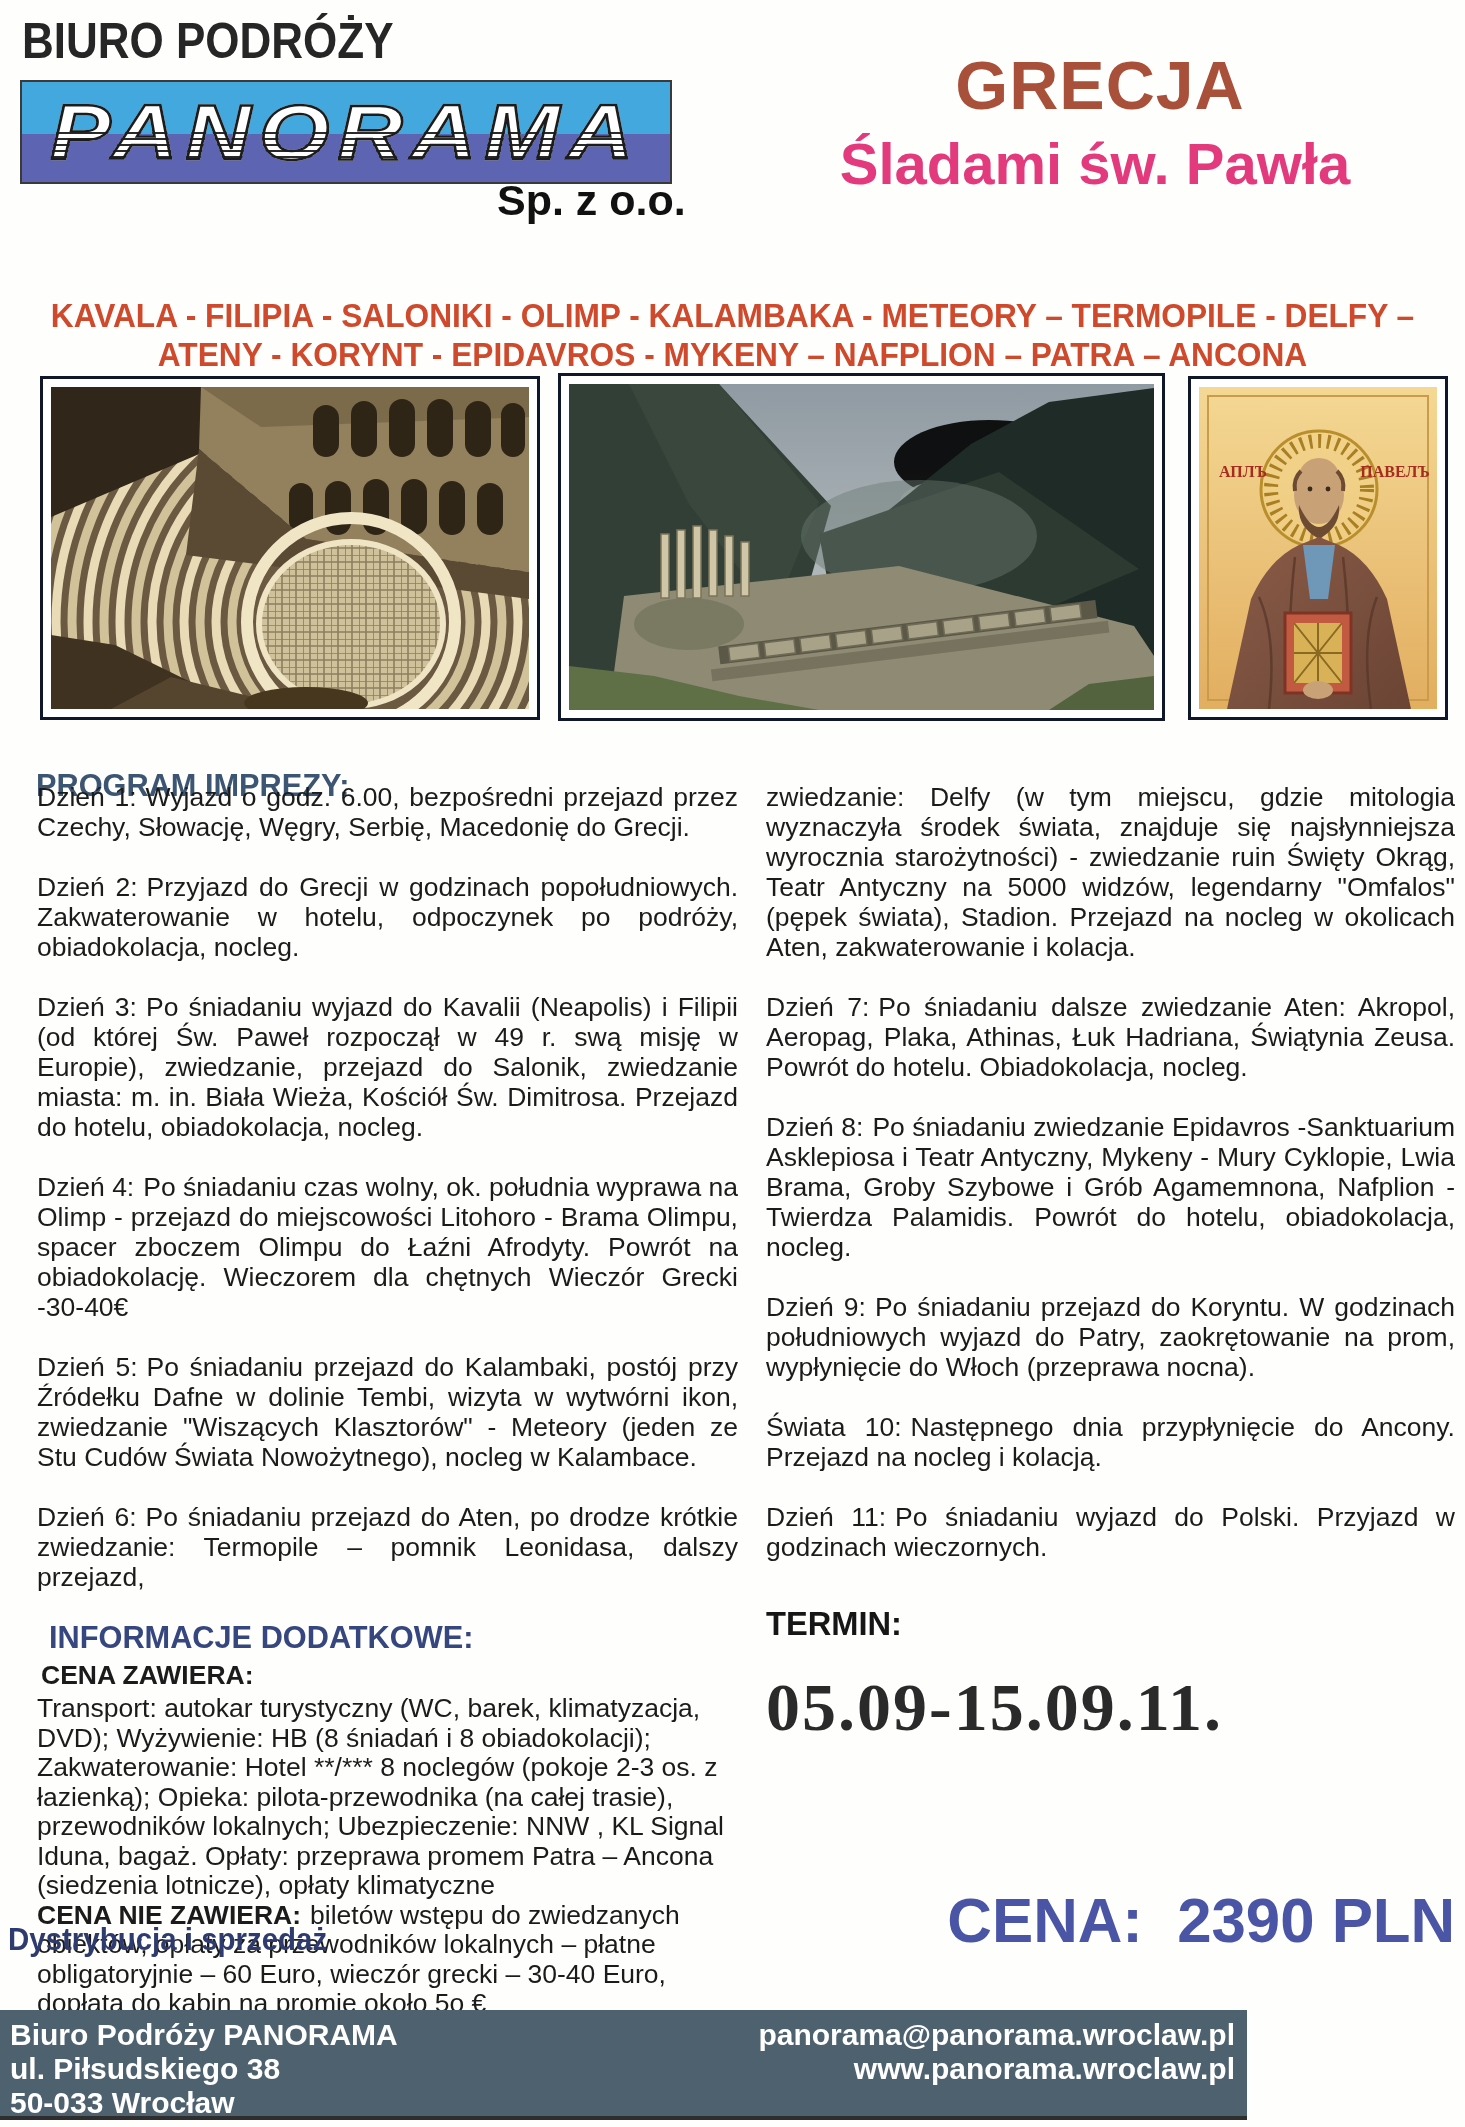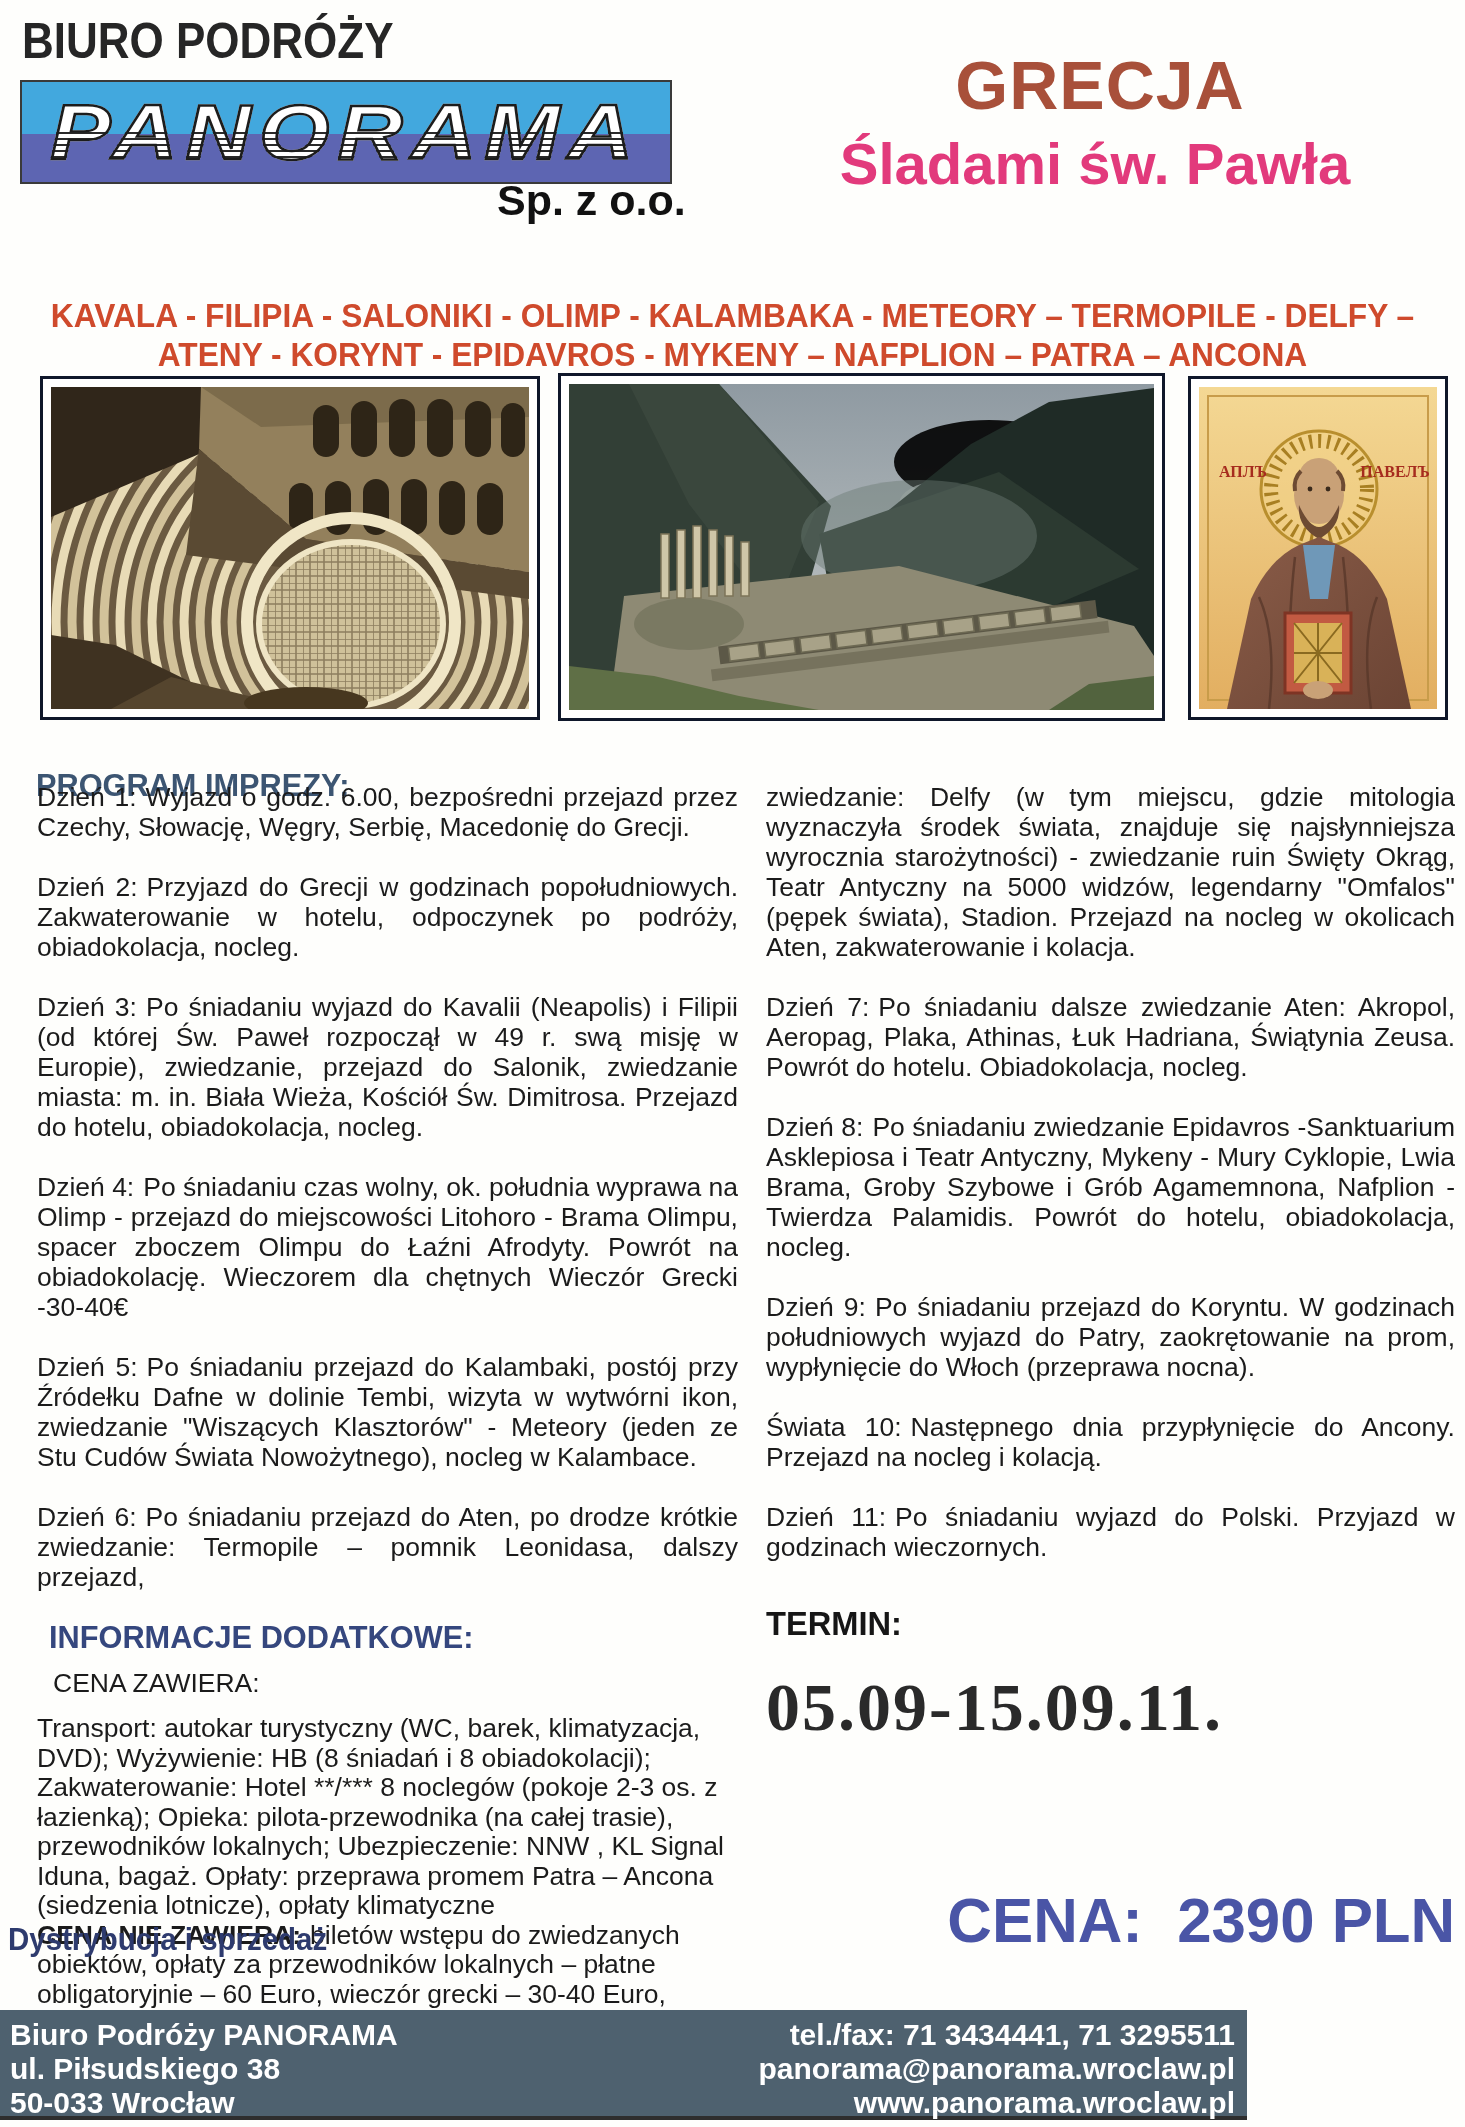--- a/index.html
+++ b/index.html
@@ -46,21 +46,21 @@
                    color:#3c5572;transform:scaleX(.96);transform-origin:left top;white-space:nowrap;}
   .col{position:absolute;top:782px;font-size:26.5px;line-height:30px;color:#1b1b1b;}
   .col-left{left:37px;width:701px;}
   .col-right{left:766px;width:689px;}
   p.day{margin:0 0 30px;text-align:justify;}
   .daylabel{font-weight:normal;margin-right:9px;}
   .daylabel:empty{margin:0;}
 
   .info-heading{margin:16px 0 8px 12px;font-size:32px;font-weight:bold;color:#35477e;
                 transform:scaleX(.96);transform-origin:left top;white-space:nowrap;}
-  .info-label{margin:16px;font-weight:normal;line-height:30px;}
+  .info-label{margin:4px;font-weight:bold;line-height:30px;}
   .info-text{margin:0;text-align:left;line-height:29.5px;}
   .inline-label{font-weight:bold;margin-right:9px;}
 
   .termin-label{margin-top:46px;font-size:34px;font-weight:bold;color:#161616;
                 transform:scaleX(.96);transform-origin:left top;}
   .termin-date{margin-top:54px;font-family:"Liberation Serif",serif;font-size:68px;
                font-weight:bold;color:#2a2a2a;letter-spacing:2px;}
 
   
   .distribution{position:absolute;left:8px;top:1922px;font-size:31px;font-weight:bold;
@@ -302,19 +302,18 @@
   <div class="distribution">Dystrybucja i sprzedaż</div>
   <div class="price">CENA:  2390 PLN</div>
 
   <footer>
     <div class="f-left">
       <div>Biuro Podróży PANORAMA</div>
       <div>ul. Piłsudskiego 38</div>
       <div>50-033 Wrocław</div>
     </div>
     <div class="f-right">
-      <div>tel./fax: 71 3434441, 71 3295511</div>
       <div>panorama@panorama.wroclaw.pl</div>
       <div>www.panorama.wroclaw.pl</div>
     </div>
   </footer>
 
 </div>
 
 </body></html>

